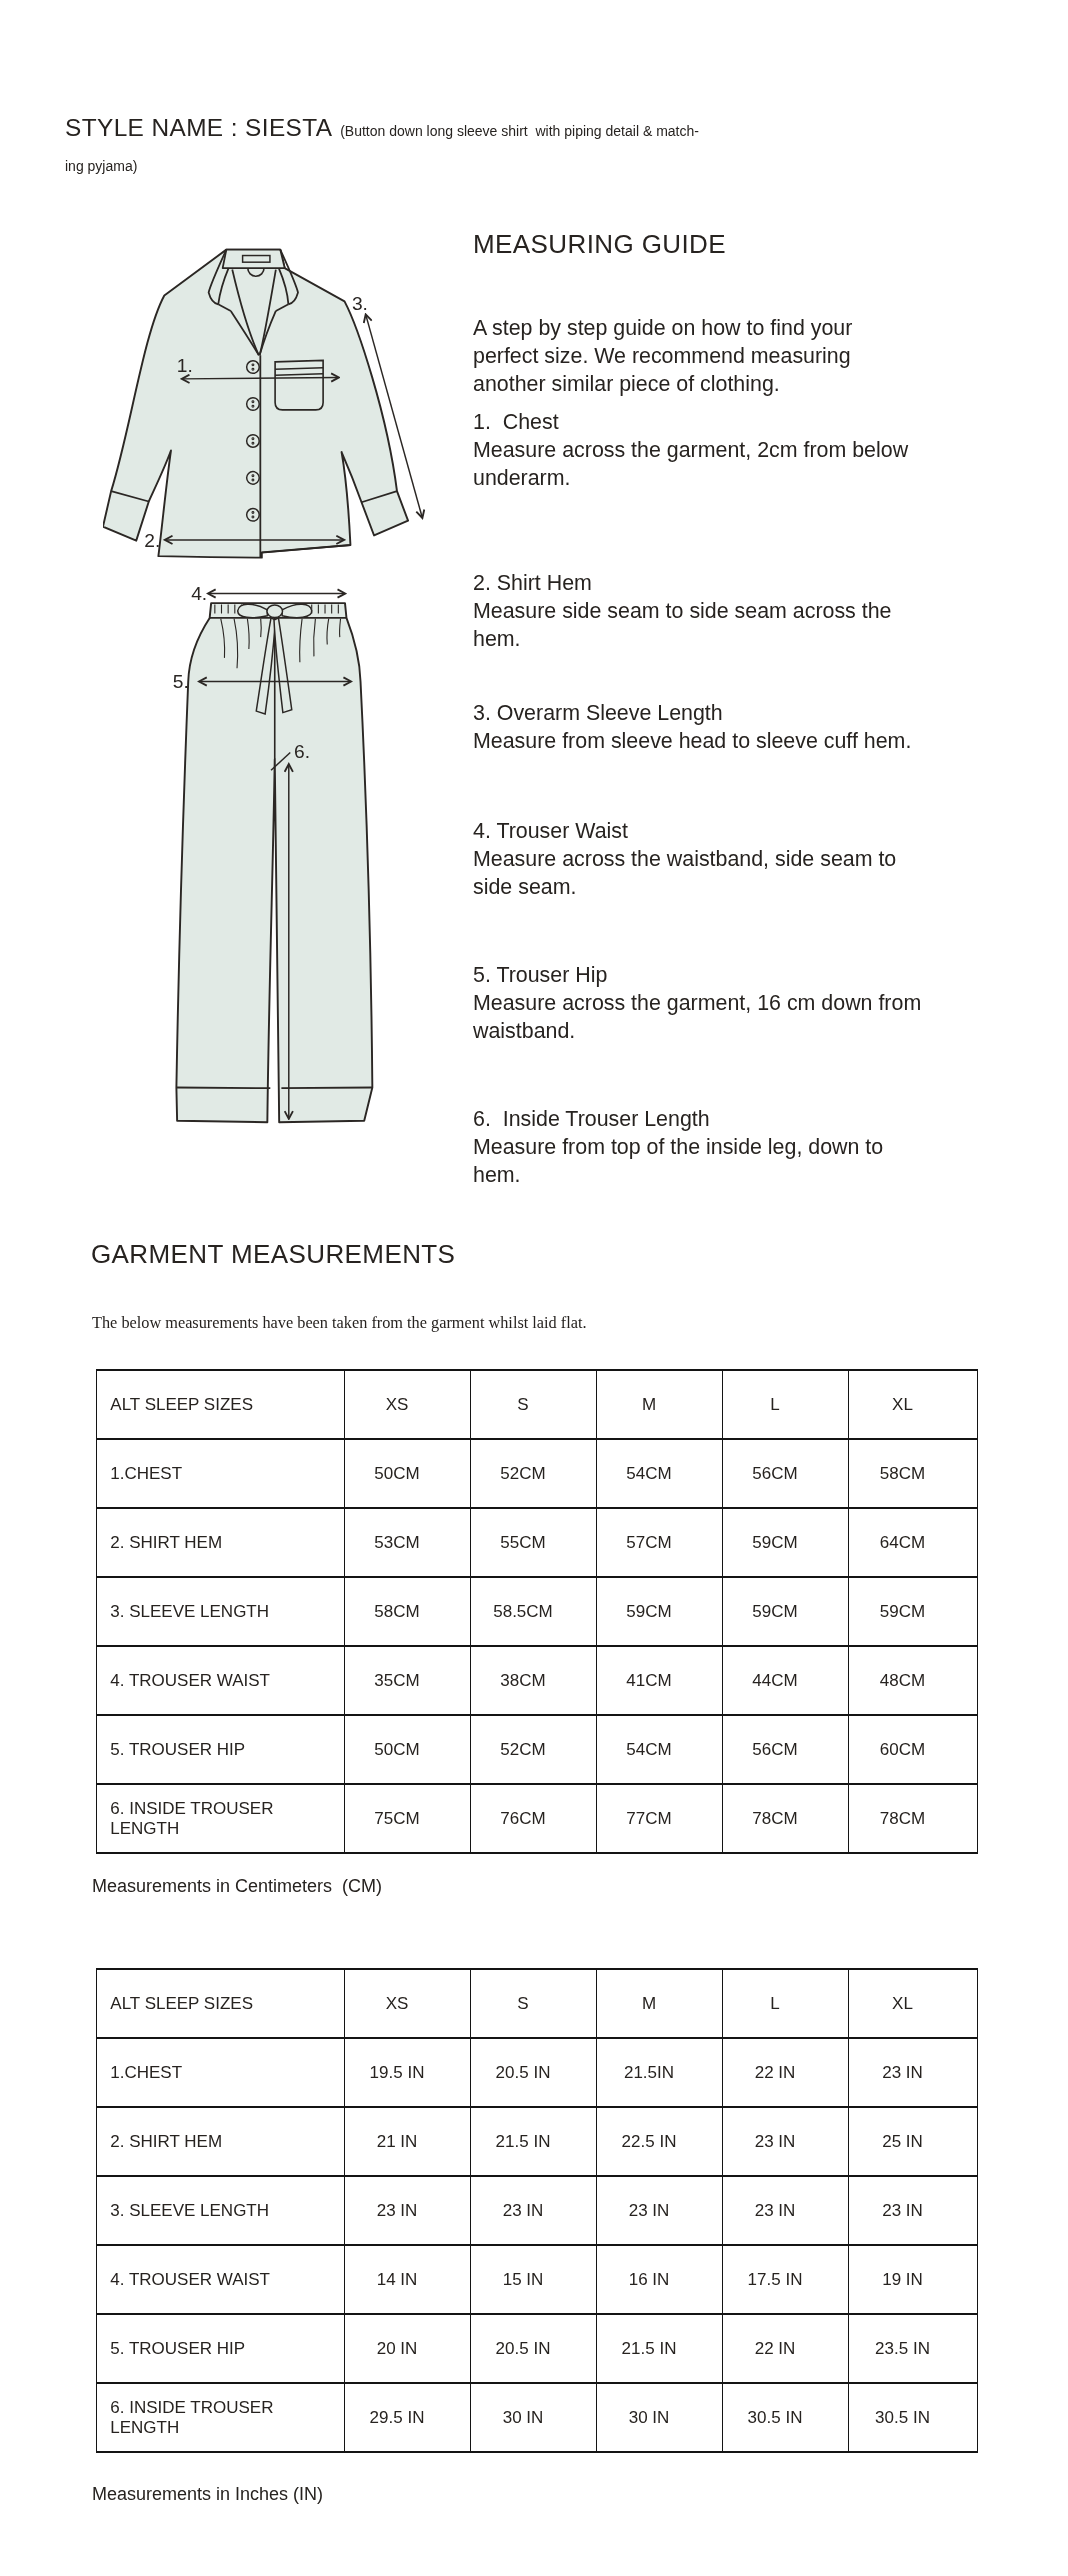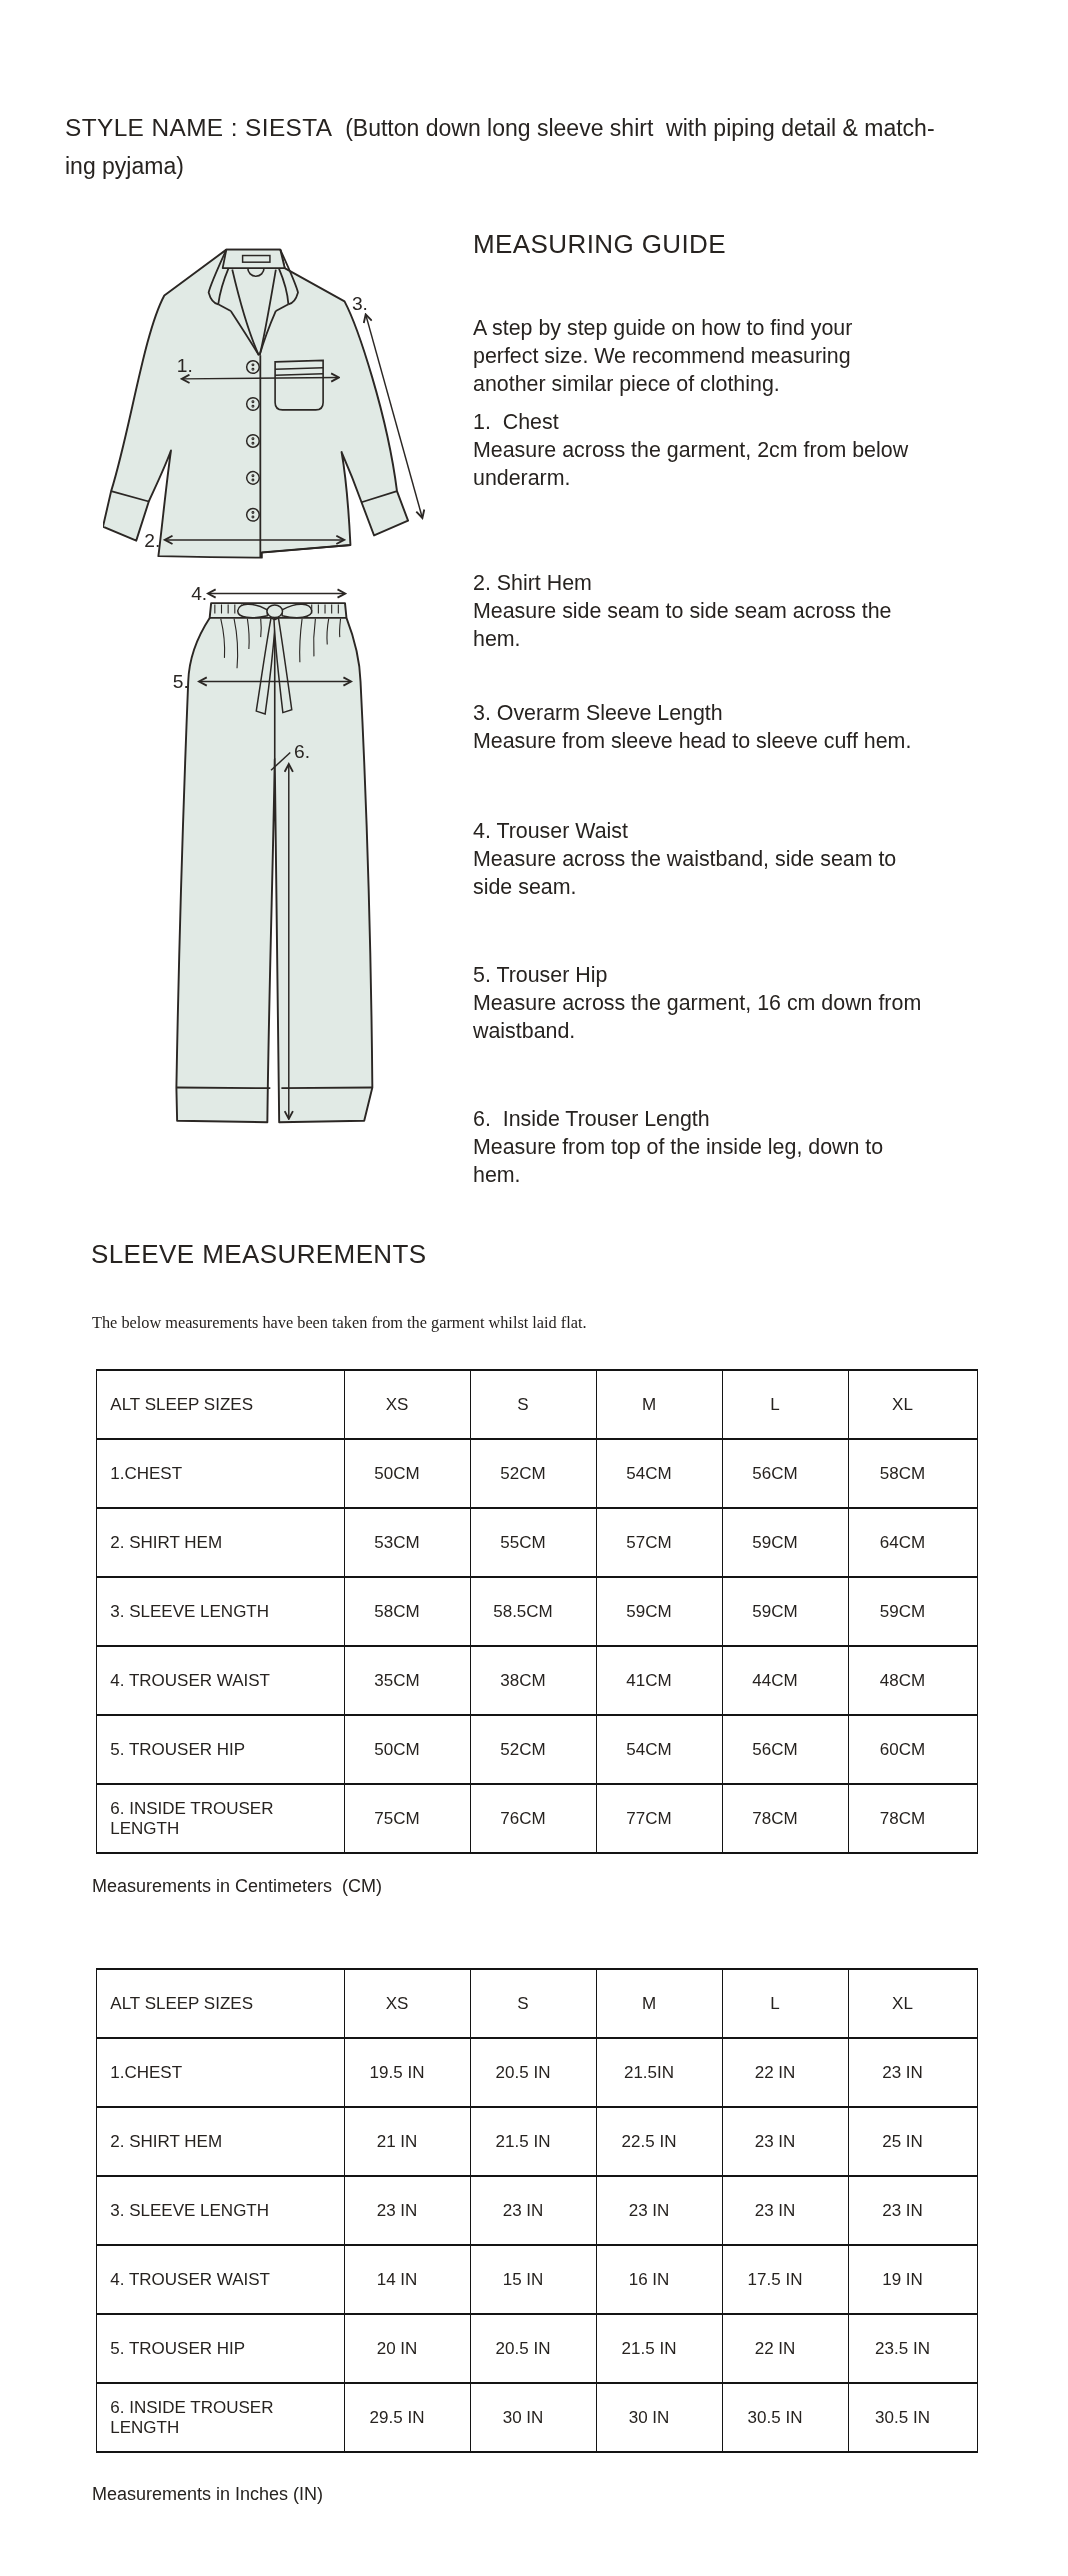--- a/index.html
+++ b/index.html
@@ -11,21 +11,21 @@
     font-weight:300;
     color:#272320;
     overflow:hidden;
   }
   .abs { position:absolute; }
   .pre { white-space:pre; }
 
   
   .style-title { left:65px; top:111px; width:983px; line-height:34px; }
   .t-main { font-size:24.4px; letter-spacing:0.4px; }
-  .t-sub  { font-size:23px; }
+  .t-sub  { font-size:14px; }
 
   
   .mg-heading { left:473px; top:229px; font-size:26px; letter-spacing:0.4px; }
   .mg-text { font-size:21.4px; line-height:28px; }
   .mg-intro { left:473px; top:290px;margin-top:24px; }
   .step { left:473px; width:547px; }
   .step-title { display:block; }
 
   
   .gm-heading { left:91px; top:1239px; font-size:26px; letter-spacing:0.4px; }
@@ -227,21 +227,21 @@
   </div>
   <div class="abs step mg-text" style="top:961px">
     <span class="step-title pre">5. Trouser Hip</span>
     <span class="pre">Measure across the garment, 16 cm down from<br>waistband.</span>
   </div>
   <div class="abs step mg-text" style="top:1105px">
     <span class="step-title pre">6.  Inside Trouser Length</span>
     <span class="pre">Measure from top of the inside leg, down to<br>hem.</span>
   </div>
 
-  <div class="abs gm-heading pre">SLEEVE MEASUREMENTS</div>
+  <div class="abs gm-heading pre">GARMENT MEASUREMENTS</div>
   <div class="abs gm-note">The below measurements have been taken from the garment whilst laid flat.</div>
 
   <table class="abs size-table tbl-cm">
     <colgroup>
         <col style="width:248px">
         <col style="width:126px">
         <col style="width:126px">
         <col style="width:126px">
         <col style="width:126px">
         <col style="width:129px">

